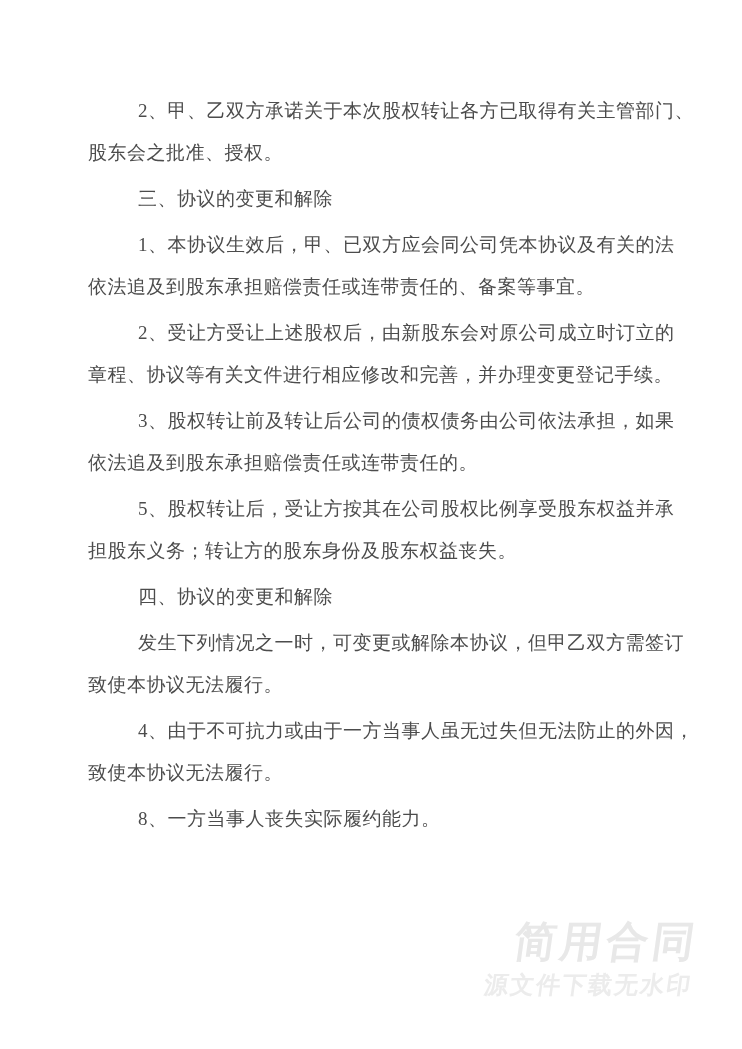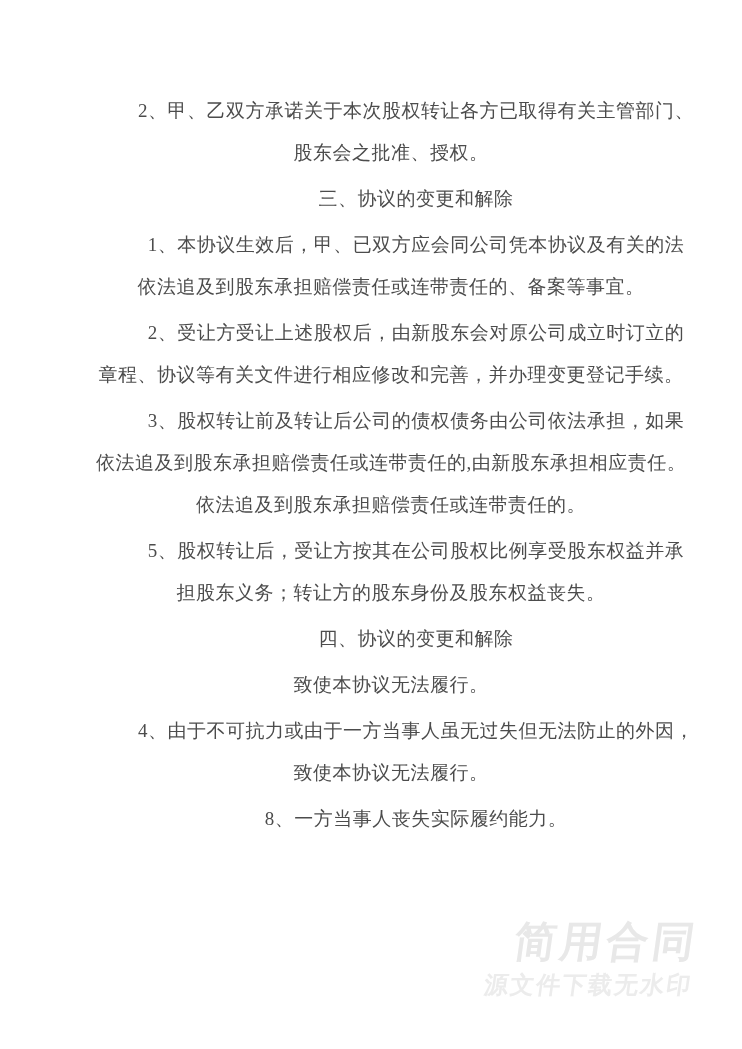--- a/index.html
+++ b/index.html
@@ -24,21 +24,21 @@
     color: #4c4c4c;
     font-size: 19px;
     letter-spacing: 0.5px;
   }
   .para { margin: 0 0 4px 0; }
   .para.heading { margin-bottom: 4px; }
   .line {
     line-height: 42px;
     height: 42px;
     white-space: nowrap;
-    text-align: center;
+    text-align: left;
   }
   .line.indent { padding-left: 50px; }
   .watermark {
     position: absolute;
     right: 46px;
     bottom: 50px;
     text-align: right;
     font-family: "Liberation Sans", "DejaVu Sans", sans-serif;
     font-weight: bold;
     transform: skewX(-8deg);
@@ -74,31 +74,31 @@
       <div class="para body">
         <div class="line indent">1、本协议生效后，甲、已双方应会同公司凭本协议及有关的法</div>
         <div class="line">依法追及到股东承担赔偿责任或连带责任的、备案等事宜。</div>
       </div>
       <div class="para body">
         <div class="line indent">2、受让方受让上述股权后，由新股东会对原公司成立时订立的</div>
         <div class="line">章程、协议等有关文件进行相应修改和完善，并办理变更登记手续。</div>
       </div>
       <div class="para body">
         <div class="line indent">3、股权转让前及转让后公司的债权债务由公司依法承担，如果</div>
-        <div class="line">依法追及到股东承担赔偿责任或连带责任的,由新股东承担相应责任。</div>
         <div class="line">依法追及到股东承担赔偿责任或连带责任的。</div>
       </div>
       <div class="para body">
         <div class="line indent">5、股权转让后，受让方按其在公司股权比例享受股东权益并承</div>
         <div class="line">担股东义务；转让方的股东身份及股东权益丧失。</div>
       </div>
       <div class="para heading">
         <div class="line indent">四、协议的变更和解除</div>
       </div>
       <div class="para body">
+        <div class="line indent">发生下列情况之一时，可变更或解除本协议，但甲乙双方需签订</div>
         <div class="line">致使本协议无法履行。</div>
       </div>
       <div class="para body">
         <div class="line indent">4、由于不可抗力或由于一方当事人虽无过失但无法防止的外因，</div>
         <div class="line">致使本协议无法履行。</div>
       </div>
       <div class="para body">
         <div class="line indent">8、一方当事人丧失实际履约能力。</div>
       </div>
     </section>

